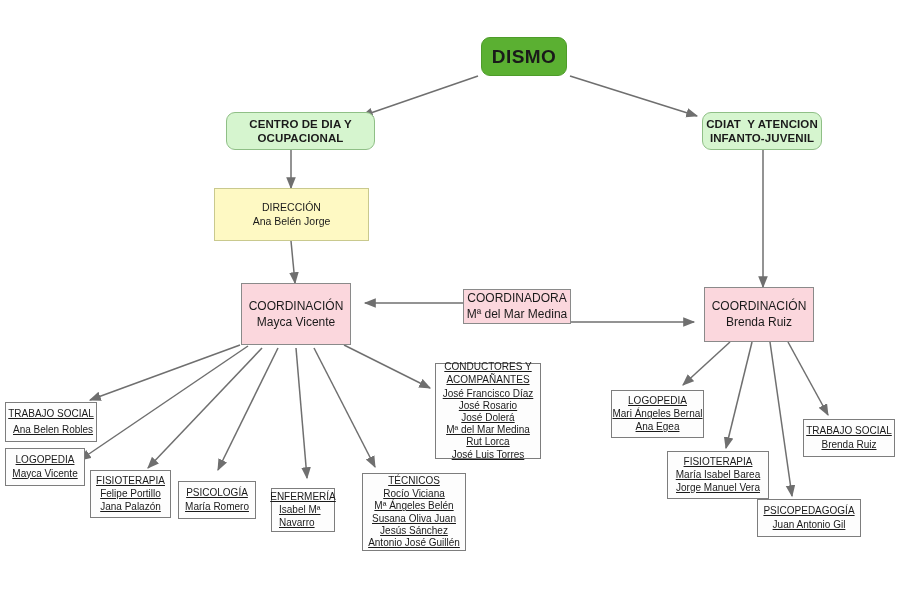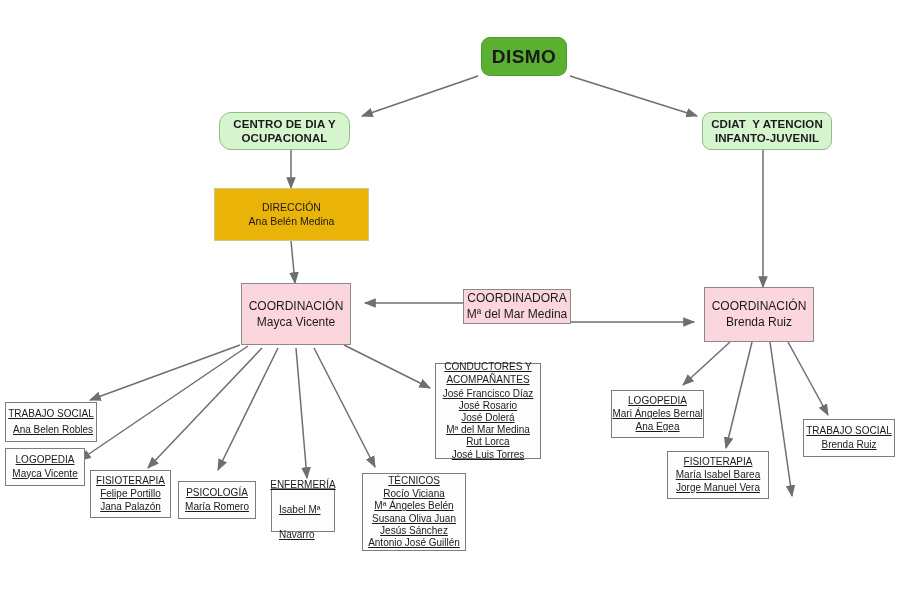--- a/index.html
+++ b/index.html
@@ -57,21 +57,21 @@
   .node.division {
     background: #d6f5cf;
     border: 1px solid #8fbf86;
     border-radius: 9px;
     font-weight: bold;
     font-size: 11.5px;
     letter-spacing: 0.1px;
   }
   
   .node.direction {
-    background: #eab308;
+    background: #fef9c3;
     border: 1px solid #c9c98e;
     font-size: 10.5px;
   }
   
   .node.coordination {
     background: #fbd7dd;
     border: 1px solid #8a8a8a;
     font-size: 12px;
   }
   
@@ -134,33 +134,33 @@
       <path d="M752,342 L726,448"></path>
       <path d="M770,342 L792,496"></path>
       <path d="M788,342 L828,415"></path>
     </g>
   </svg>
 
   <div class="node root" style="left:481px; top:37px; width:86px; height:39px;">
     <span class="title">DISMO</span>
   </div>
 
-  <div class="node division" style="left:219px; top:112px; width:131px; height:38px;border-radius:12px;">
+  <div class="node division" style="left:226px; top:112px; width:149px; height:38px;">
     <span class="title">CENTRO DE DIA Y</span>
     <span class="title">OCUPACIONAL</span>
   </div>
 
-  <div class="node division" style="left:702px; top:112px; width:130px; height:38px;">
+  <div class="node division" style="left:702px; top:112px; width:120px; height:38px;">
     <span class="title">CDIAT  Y ATENCION</span>
     <span class="title">INFANTO-JUVENIL</span>
   </div>
 
   <div class="node direction" style="left:214px; top:188px; width:155px; height:53px;">
     <span class="title">DIRECCIÓN</span>
-    <span class="member">Ana Belén Medina</span>
+    <span class="member">Ana Belén Jorge</span>
   </div>
 
   <div class="node coordination" style="left:241px; top:283px; width:110px; height:62px;">
     <span class="title">COORDINACIÓN</span>
     <span class="member">Mayca Vicente</span>
   </div>
 
   <div class="node coordination" style="left:463px; top:289px; width:108px; height:35px;">
     <span class="title">COORDINADORA</span>
     <span class="member">Mª del Mar Medina</span>
@@ -185,21 +185,21 @@
     <span class="title">FISIOTERAPIA</span>
     <span class="member">Felipe Portillo</span>
     <span class="member">Jana Palazón</span>
   </div>
 
   <div class="node leaf" style="left:178px; top:481px; width:78px; height:38px;">
     <span class="title">PSICOLOGÍA</span>
     <span class="member">María Romero</span>
   </div>
 
-  <div class="node leaf leafleft" style="left:271px; top:488px; width:64px; height:44px;gap:12px;">
+  <div class="node leaf leafleft" style="left:271px; top:488px; width:64px; height:44px;">
     <span class="title">ENFERMERÍA</span>
     <span class="member">Isabel Mª</span>
     <span class="member">Navarro</span>
   </div>
 
   <div class="node leaf" style="left:362px; top:473px; width:104px; height:78px;align-items:center;">
     <span class="title">TÉCNICOS</span>
     <span class="member">Rocío Viciana</span>
     <span class="member">Mª Ángeles Belén</span>
     <span class="member">Susana Oliva Juan</span>
@@ -228,14 +228,18 @@
     <span class="title">TRABAJO SOCIAL</span>
     <span class="member">Brenda Ruiz</span>
   </div>
 
   <div class="node leaf" style="left:667px; top:451px; width:102px; height:48px;">
     <span class="title">FISIOTERAPIA</span>
     <span class="member">María Isabel Barea</span>
     <span class="member">Jorge Manuel Vera</span>
   </div>
 
+  <div class="node leaf" style="left:757px; top:499px; width:104px; height:38px;">
+    <span class="title">PSICOPEDAGOGÍA</span>
+    <span class="member">Juan Antonio Gil</span>
+  </div>
 
 </div>
 
 </body></html>

